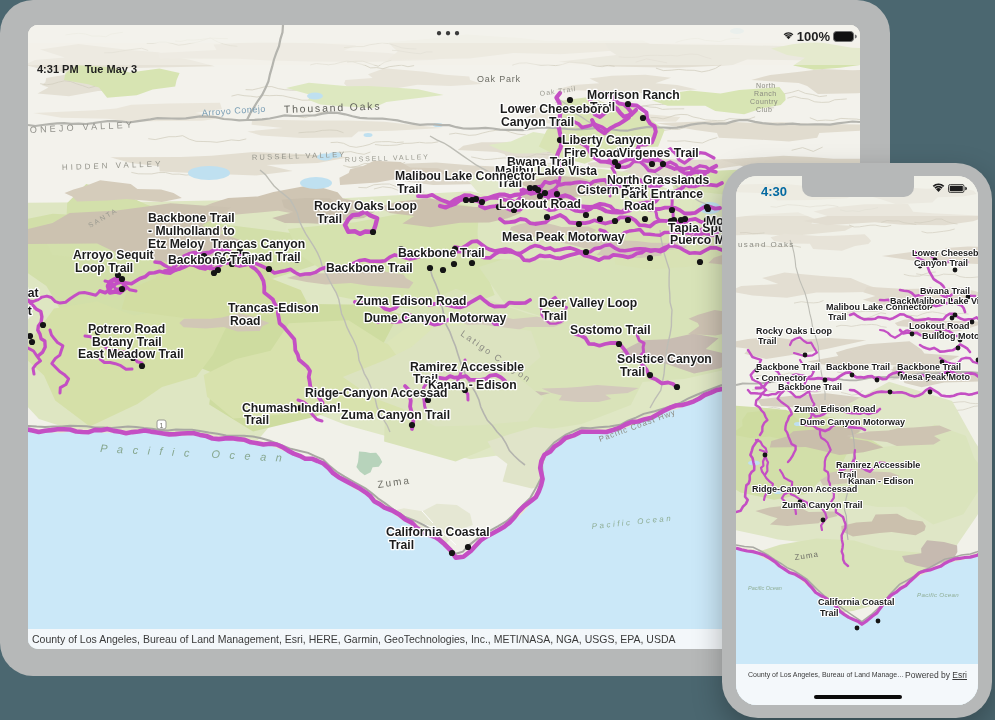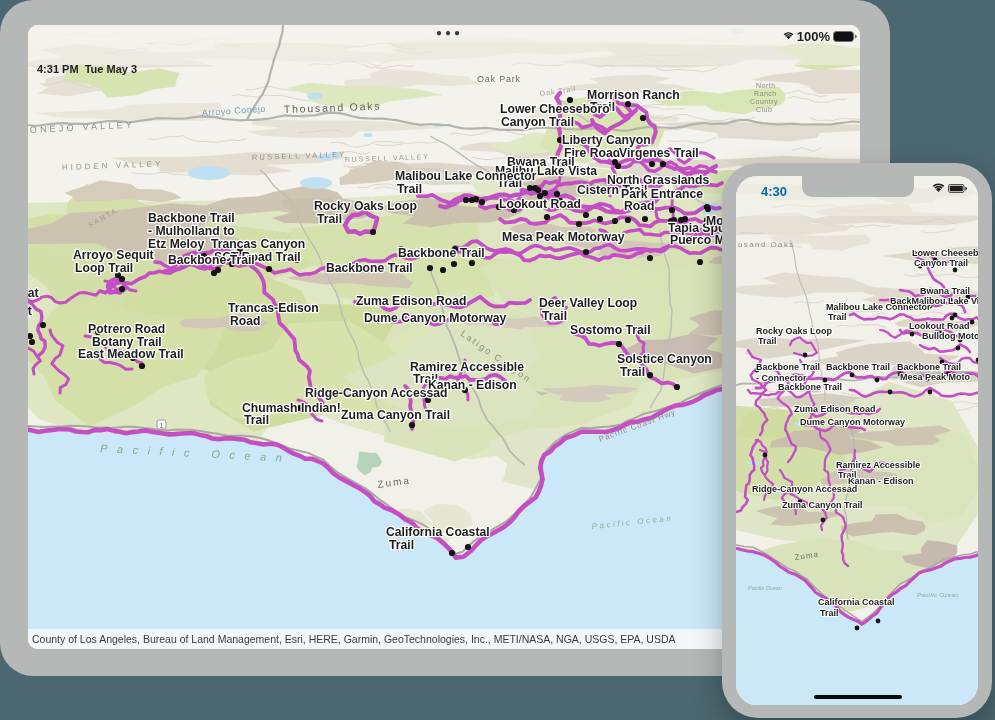--- a/index.html
+++ b/index.html
@@ -604,16 +604,20 @@
           <svg width="13" height="10" viewBox="0 0 15 11">
               <path d="M7.5 10 L4.6 6.8 a4.5 4.5 0 0 1 5.8 0 Z M2.7 4.9 a7 7 0 0 1 9.6 0 L10.9 6.4 a5 5 0 0 0 -6.8 0 Z M0.8 3 L2.2 4.4 a7.4 7.4 0 0 1 10.6 0 L14.2 3 a9.5 9.5 0 0 0 -13.4 0 Z" fill="#1d1d1d"></path>
             </svg>
           <svg width="19" height="9" viewBox="0 0 23 11">
               <rect x="0.5" y="0.5" width="19" height="10" rx="2.5" fill="none" stroke="#1d1d1d"></rect>
               <rect x="2" y="2" width="16" height="7" rx="1" fill="#1d1d1d"></rect>
               <path d="M21 3.5 a1.8 1.8 0 0 1 0 4 Z" fill="#1d1d1d"></path>
             </svg>
         </span>
       </div>
+      <div class="attr-ip">
+        <span class="t">County of Los Angeles, Bureau of Land Manage…</span>
+        <span class="p">Powered by <u>Esri</u></span>
+      </div>
       <div class="homebar"></div>
     </div>
   </div>
 </div>
 
 </body></html>

